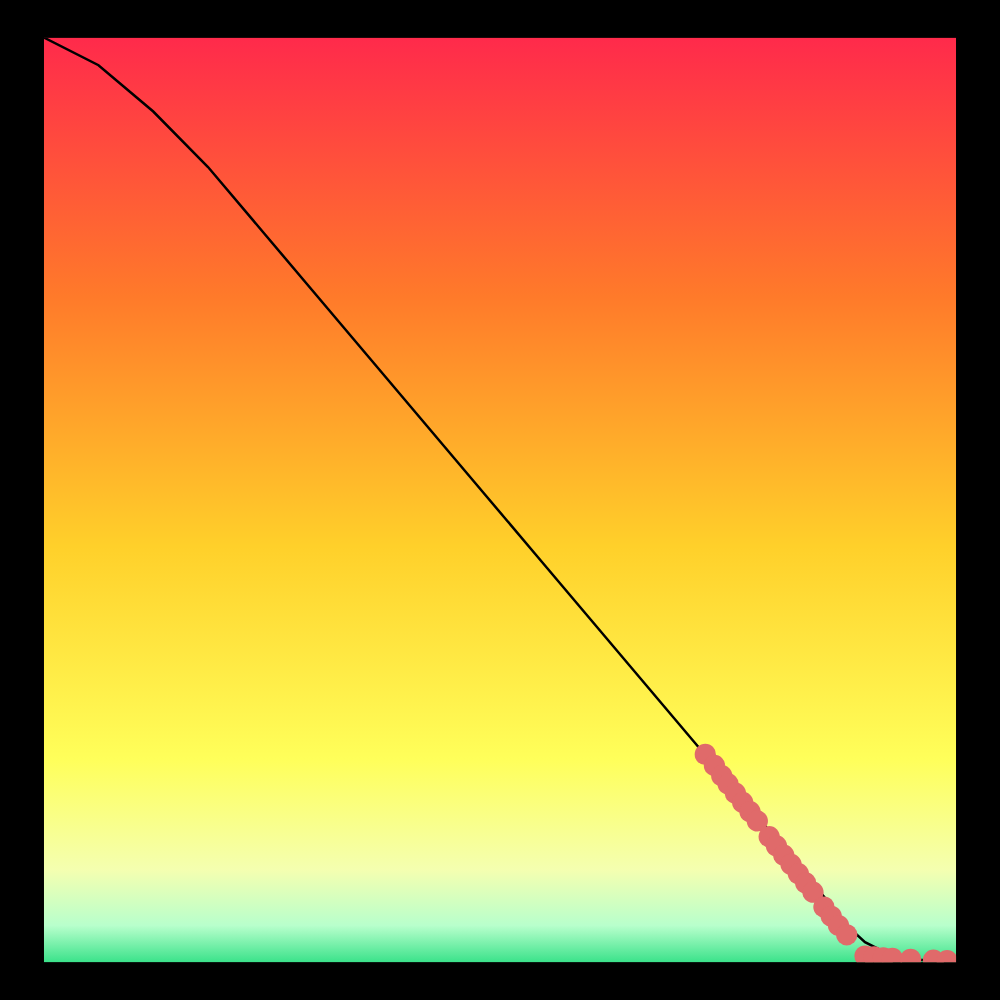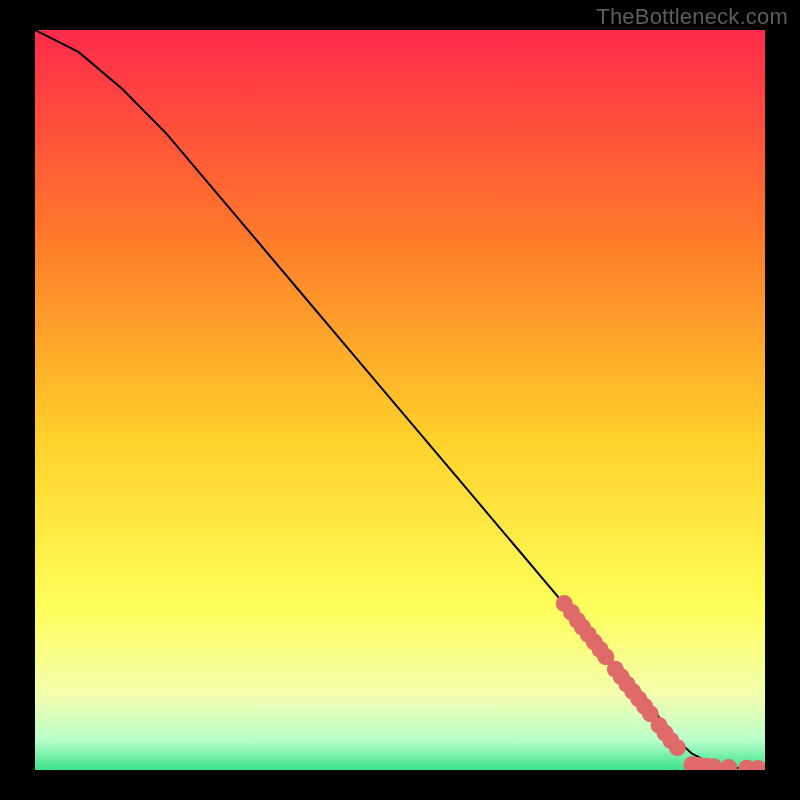--- a/index.html
+++ b/index.html
@@ -37,21 +37,20 @@
   .plot-area svg {
     position: absolute;
     left: 0;
     top: 0;
   }
 </style>
 </head>
 <body>
 
 <div class="container">
-  <div class="watermark">TheBottleneck.com</div>
 
   <div class="plot-area">
     <svg id="plot-svg" width="730" height="740" viewBox="0 0 730 740">
       <defs>
         <linearGradient id="bg-grad" x1="0" y1="0" x2="0" y2="1">
           <stop id="g0" offset="0%" stop-color="#ff2a4b"></stop>
           <stop id="g1" offset="28%" stop-color="#ff7a2a"></stop>
           <stop id="g2" offset="55%" stop-color="#ffd02a"></stop>
           <stop id="g3" offset="78%" stop-color="#ffff5a"></stop>
           <stop id="g4" offset="90%" stop-color="#f4ffb0"></stop>

